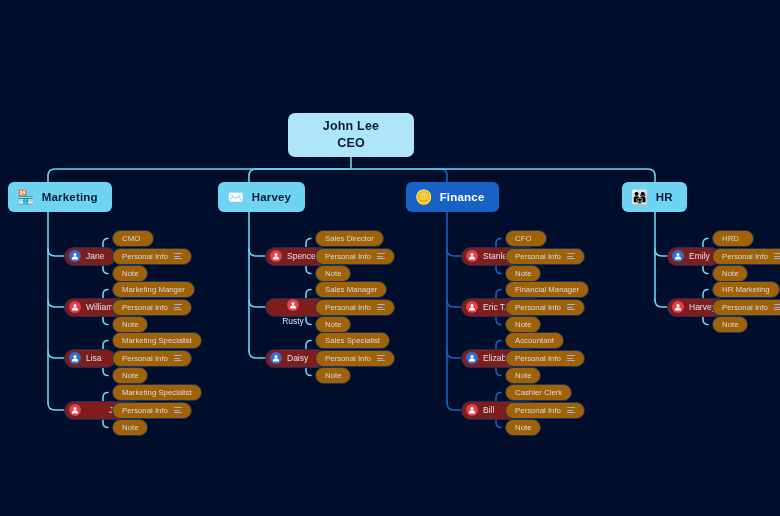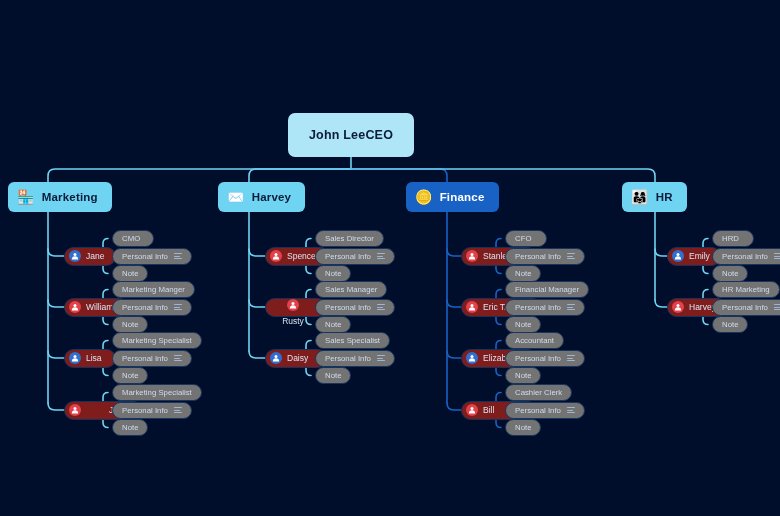--- a/index.html
+++ b/index.html
@@ -25,20 +25,21 @@
     pointer-events: none;
   }
 
   
   .root-node {
     position: absolute;
     box-sizing: border-box;
     background: #aee6f7;
     border-radius: 7px;
     display: flex;
+    flex-direction: column;
     align-items: center;
     justify-content: center;
     color: #0b1b3a;
     font-weight: bold;
     font-size: 12.5px;
     line-height: 17px;
     letter-spacing: 0.2px;
   }
 
   
@@ -91,21 +92,21 @@
   .avatar.blue { background: #2f6fd0; }
   .avatar.red  { background: #e2404a; }
   .avatar svg { display: block; }
 
   
   .leaf {
     position: absolute;
     box-sizing: border-box;
     height: 17px;
     border-radius: 9px;
-    background: #737373;
+    background: #a16207;
     border: 1px solid #16345e;
     display: flex;
     align-items: center;
     gap: 6px;
     padding: 0 9px;
     color: #cfdcee;
     font-size: 7.8px;
     white-space: nowrap;
     text-align: right;
   }

